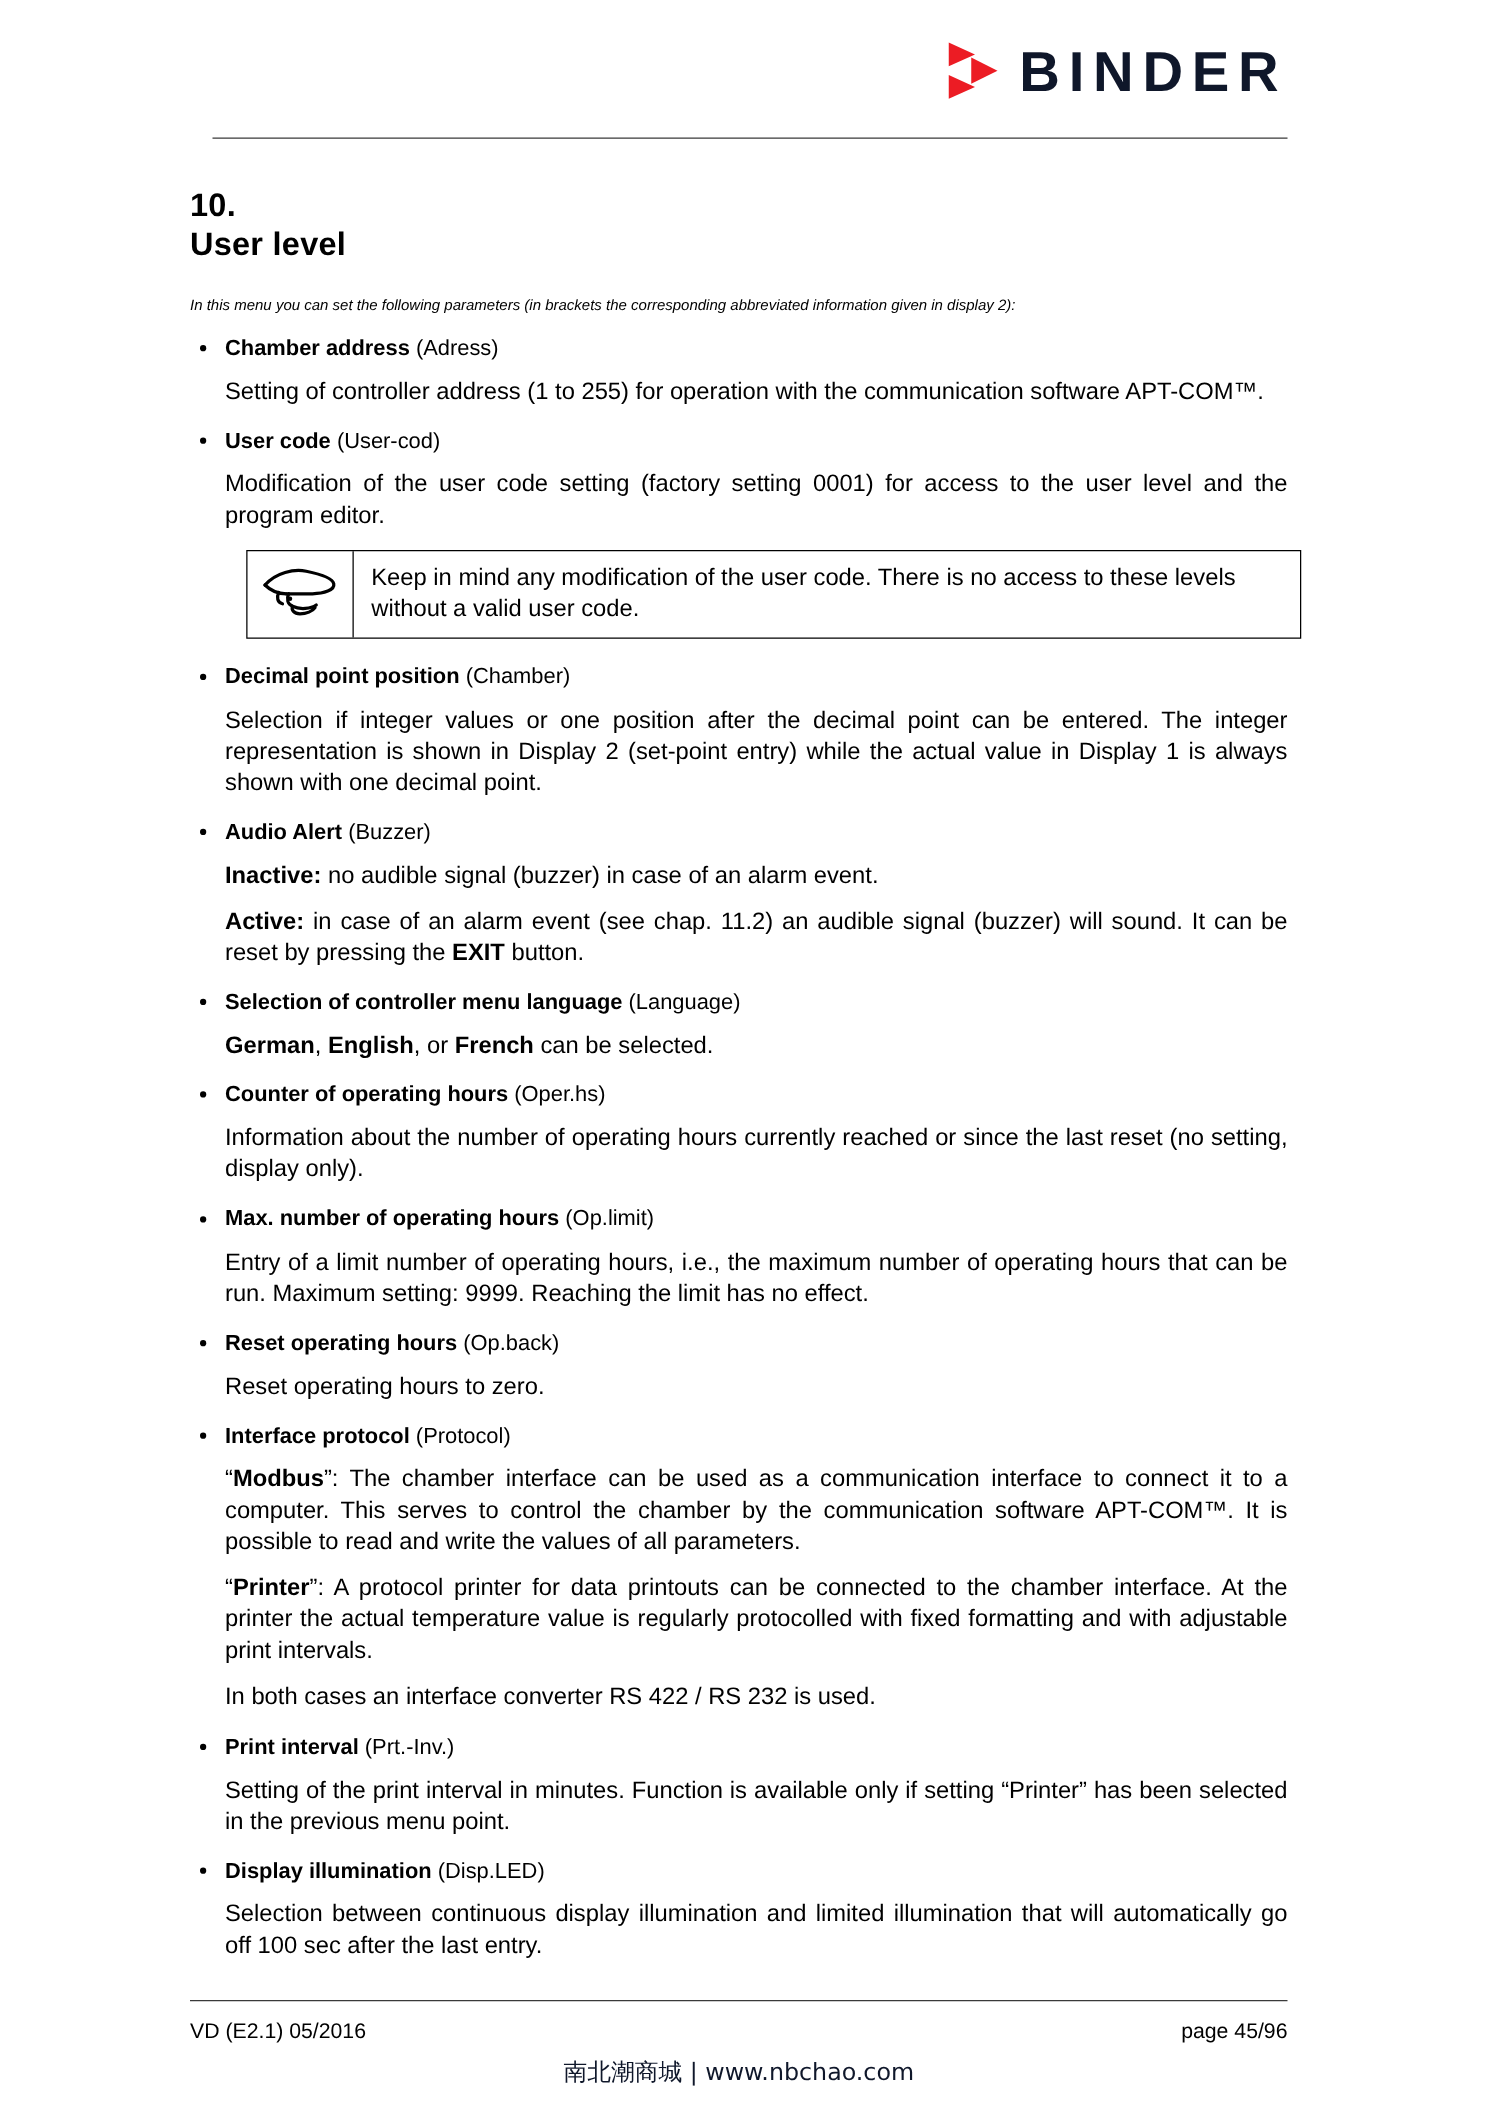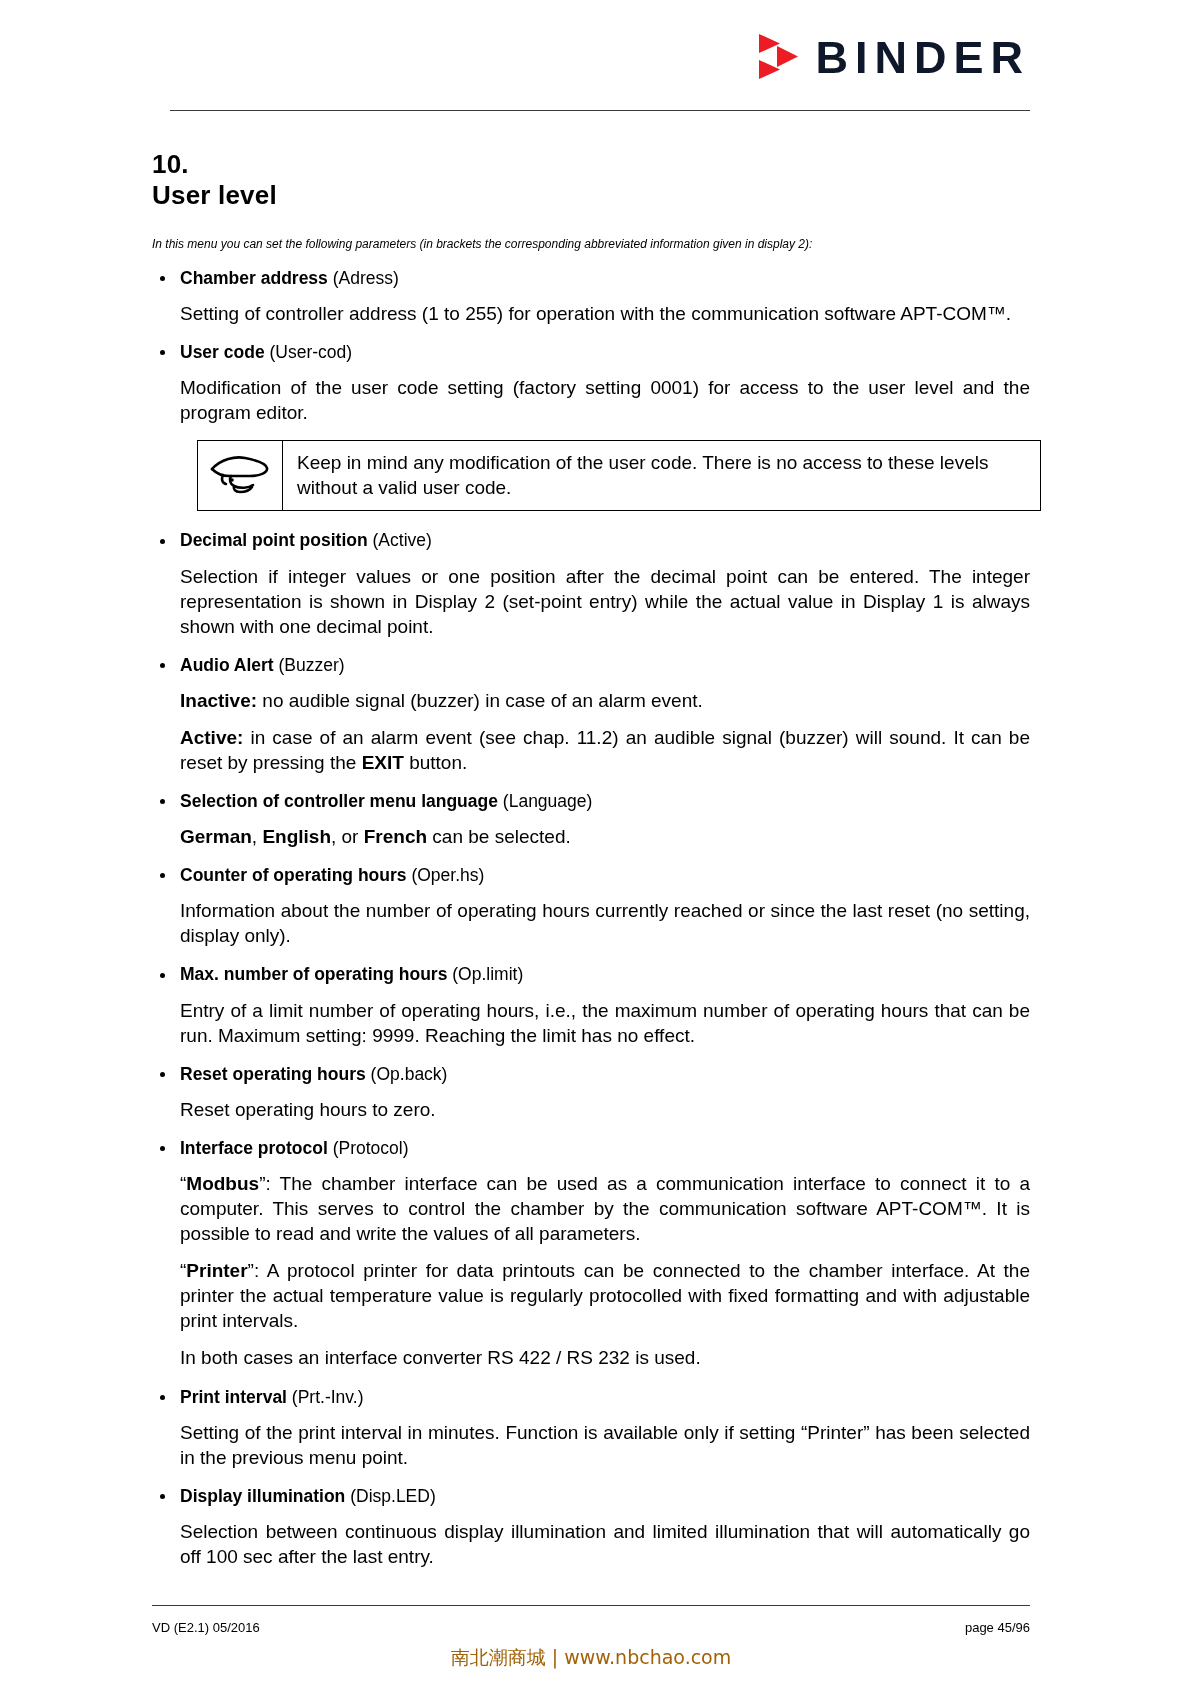--- a/index.html
+++ b/index.html
@@ -163,28 +163,28 @@
   }
   .footer-rule {
     border: none;
     border-top: 1.2px solid #3a3a3a;
     margin: 0 0 14px 0;
   }
   .footer-row {
     display: flex;
     justify-content: space-between;
     align-items: baseline;
-    font-size: 13px;
+    font-size: 17px;
   }
   .watermark {
     text-align: center;
     font-size: 19px;
     margin-top: 10px;
     font-family: "DejaVu Sans", sans-serif;
-    color: #a16207;
+    color: #0f172a;
   }
 </style>
 </head>
 <body>
 
 <div class="page">
 
   <div class="header">
     <div class="logo-row">
       <div class="logo">
@@ -252,21 +252,21 @@
         <div class="note-text-cell">
           <div>Keep in mind any modification of the user code. There is no access to these levels</div>
           <div>without a valid user code.</div>
         </div>
       </div>
 
       <li class="param">
         <div class="param-head">
           <span class="bullet"></span>
           <span class="name">Decimal point position</span>
-          <span class="abbr">(Active)</span>
+          <span class="abbr">(Chamber)</span>
         </div>
         <div class="param-body">
           <p class="last">Selection if integer values or one position after the decimal point can be entered. The integer representation is shown in Display 2 (set-point entry) while the actual value in Display 1 is always shown with one decimal point.</p>
         </div>
       </li>
 
       <li class="param">
         <div class="param-head">
           <span class="bullet"></span>
           <span class="name">Audio Alert</span>

